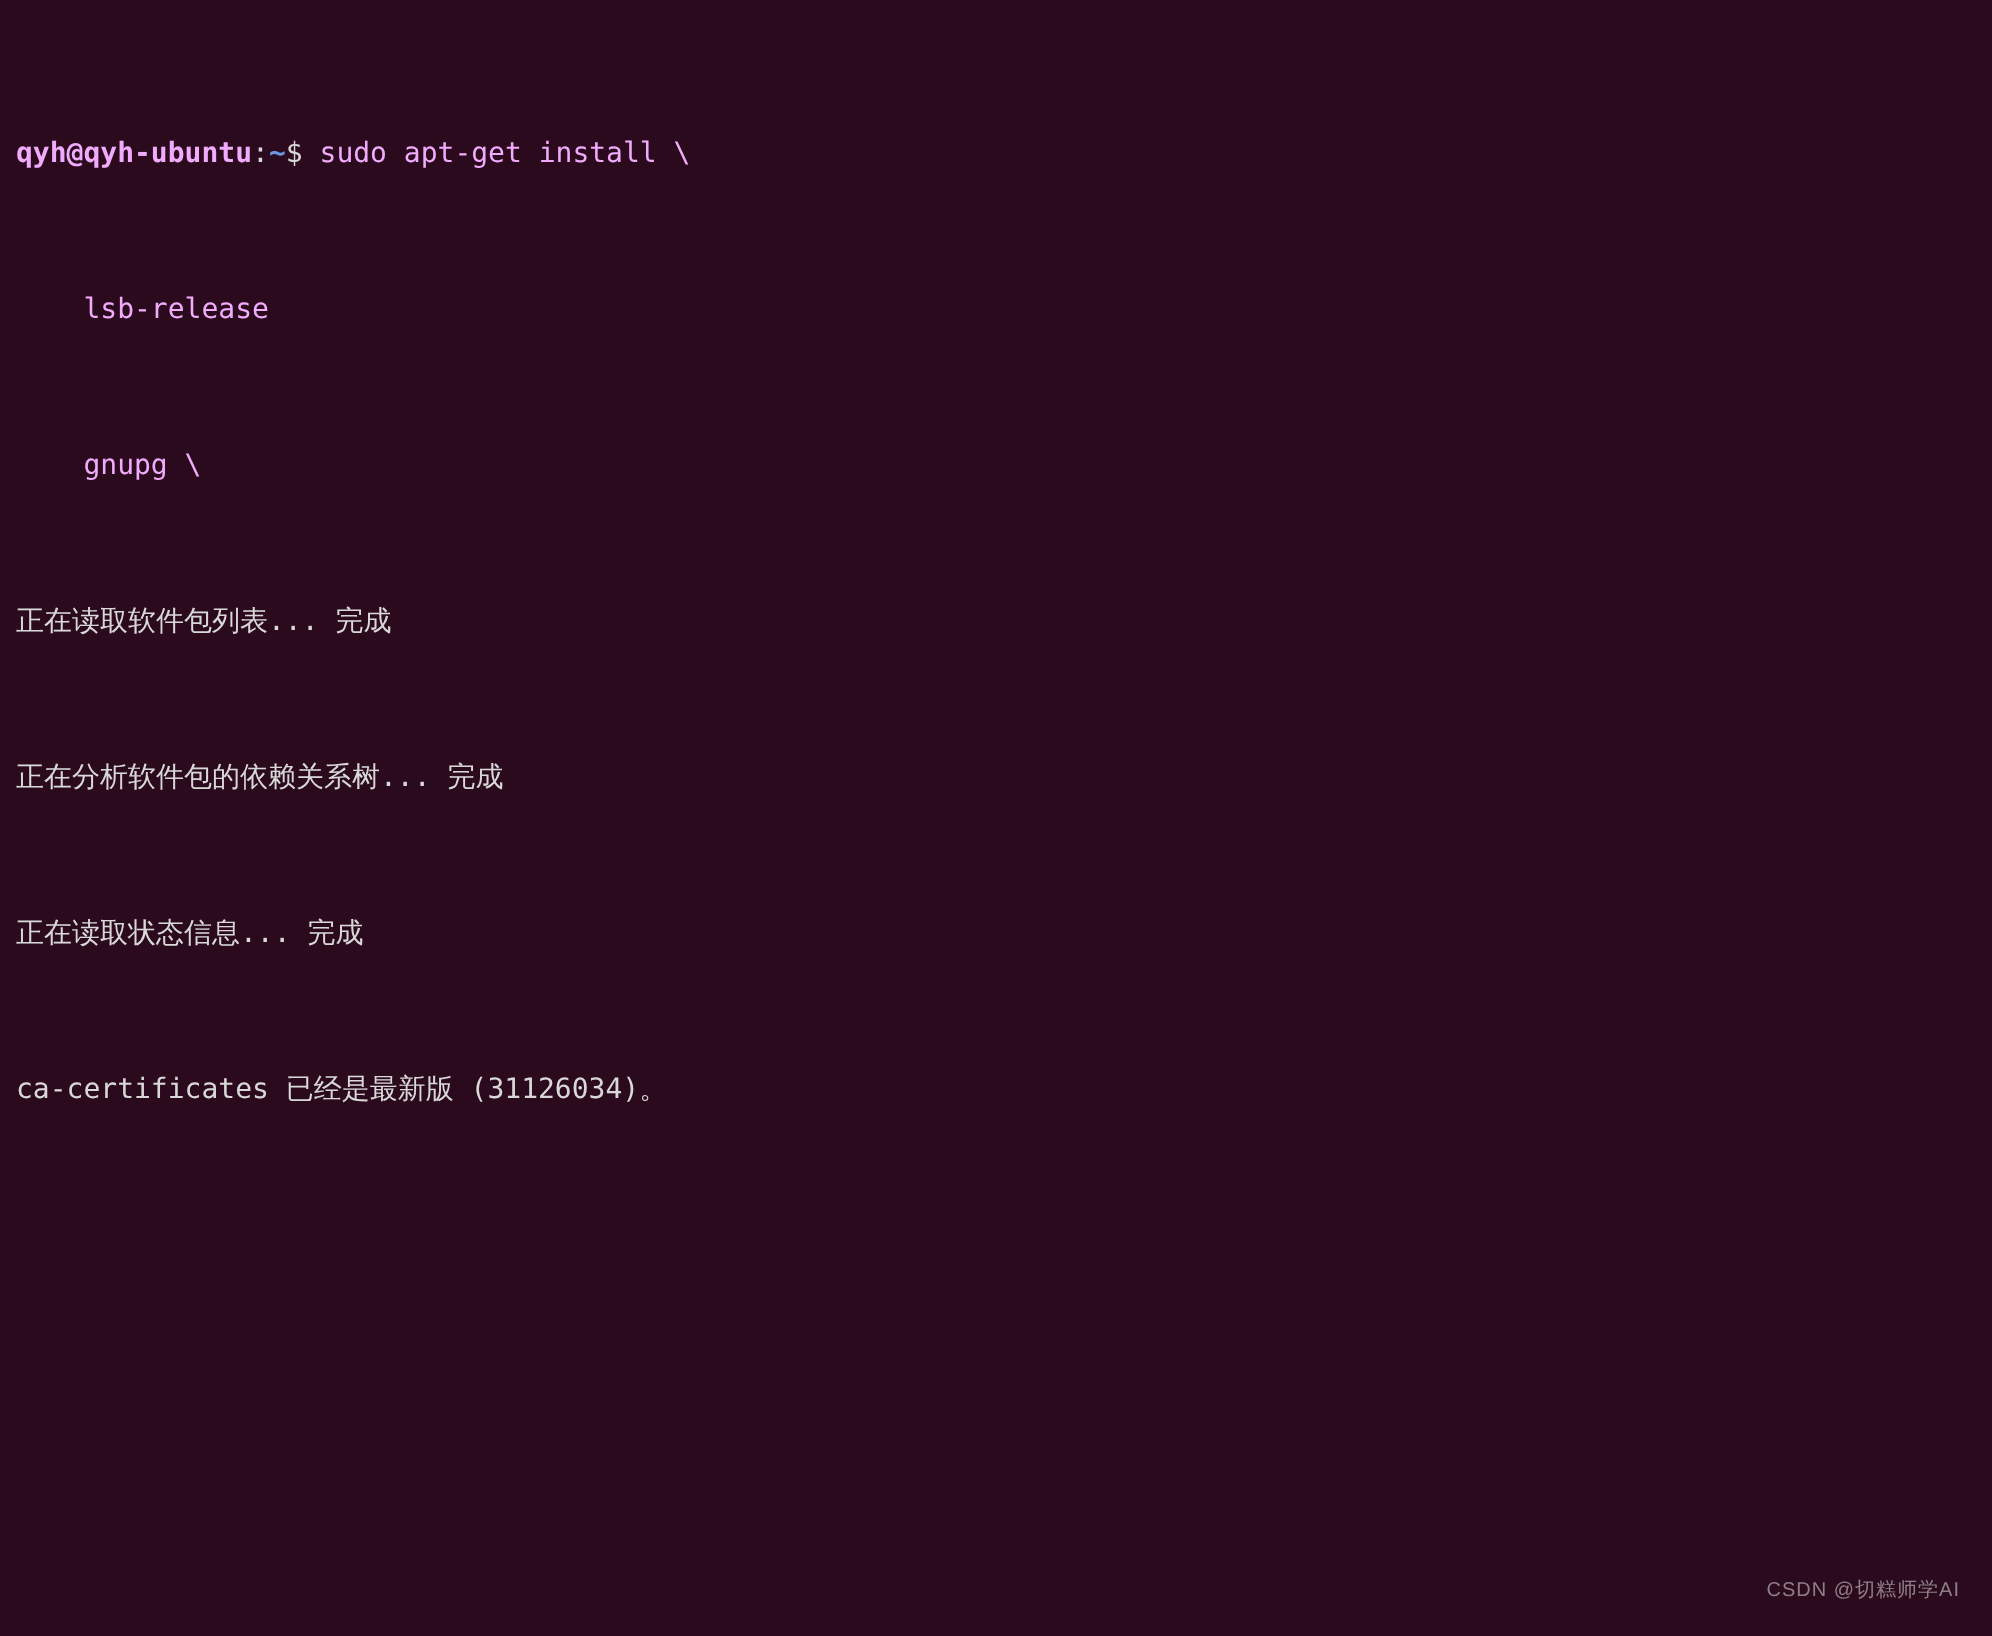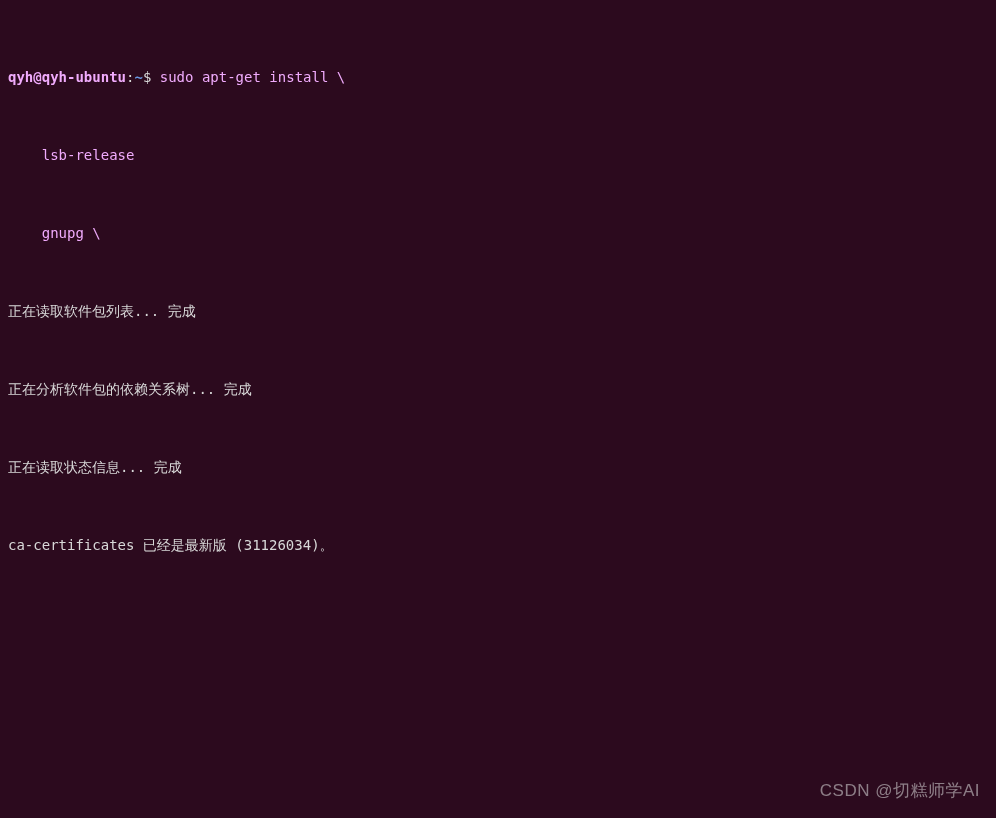--- a/index.html
+++ b/index.html
@@ -23,21 +23,21 @@
   .prompt-colon { color: #d8d8d8; }
   .prompt-path { color: #6a97e0; font-weight: bold; }
   .prompt-dollar { color: #d8d8d8; }
   .cmd { color: #f0abfc; }
   .watermark {
     position: absolute;
     right: 16px;
     bottom: 16px;
     color: rgba(220,220,220,0.55);
     font-family: 'Microsoft YaHei', 'PingFang SC', sans-serif;
-    font-size: 17px;
+    font-size: 10px;
     letter-spacing: 0.5px;
   }
 </style>
 </head>
 <body>
 
 <div class="terminal">
   <div class="line"><span class="prompt-user">qyh@qyh-ubuntu</span><span class="prompt-colon">:</span><span class="prompt-path">~</span><span class="prompt-dollar">$</span><span class="cmd"> </span><span class="cmd">sudo apt-get install \</span></div>
   <div class="line cmd">    lsb-release</div>
   <div class="line cmd">    gnupg \</div>

